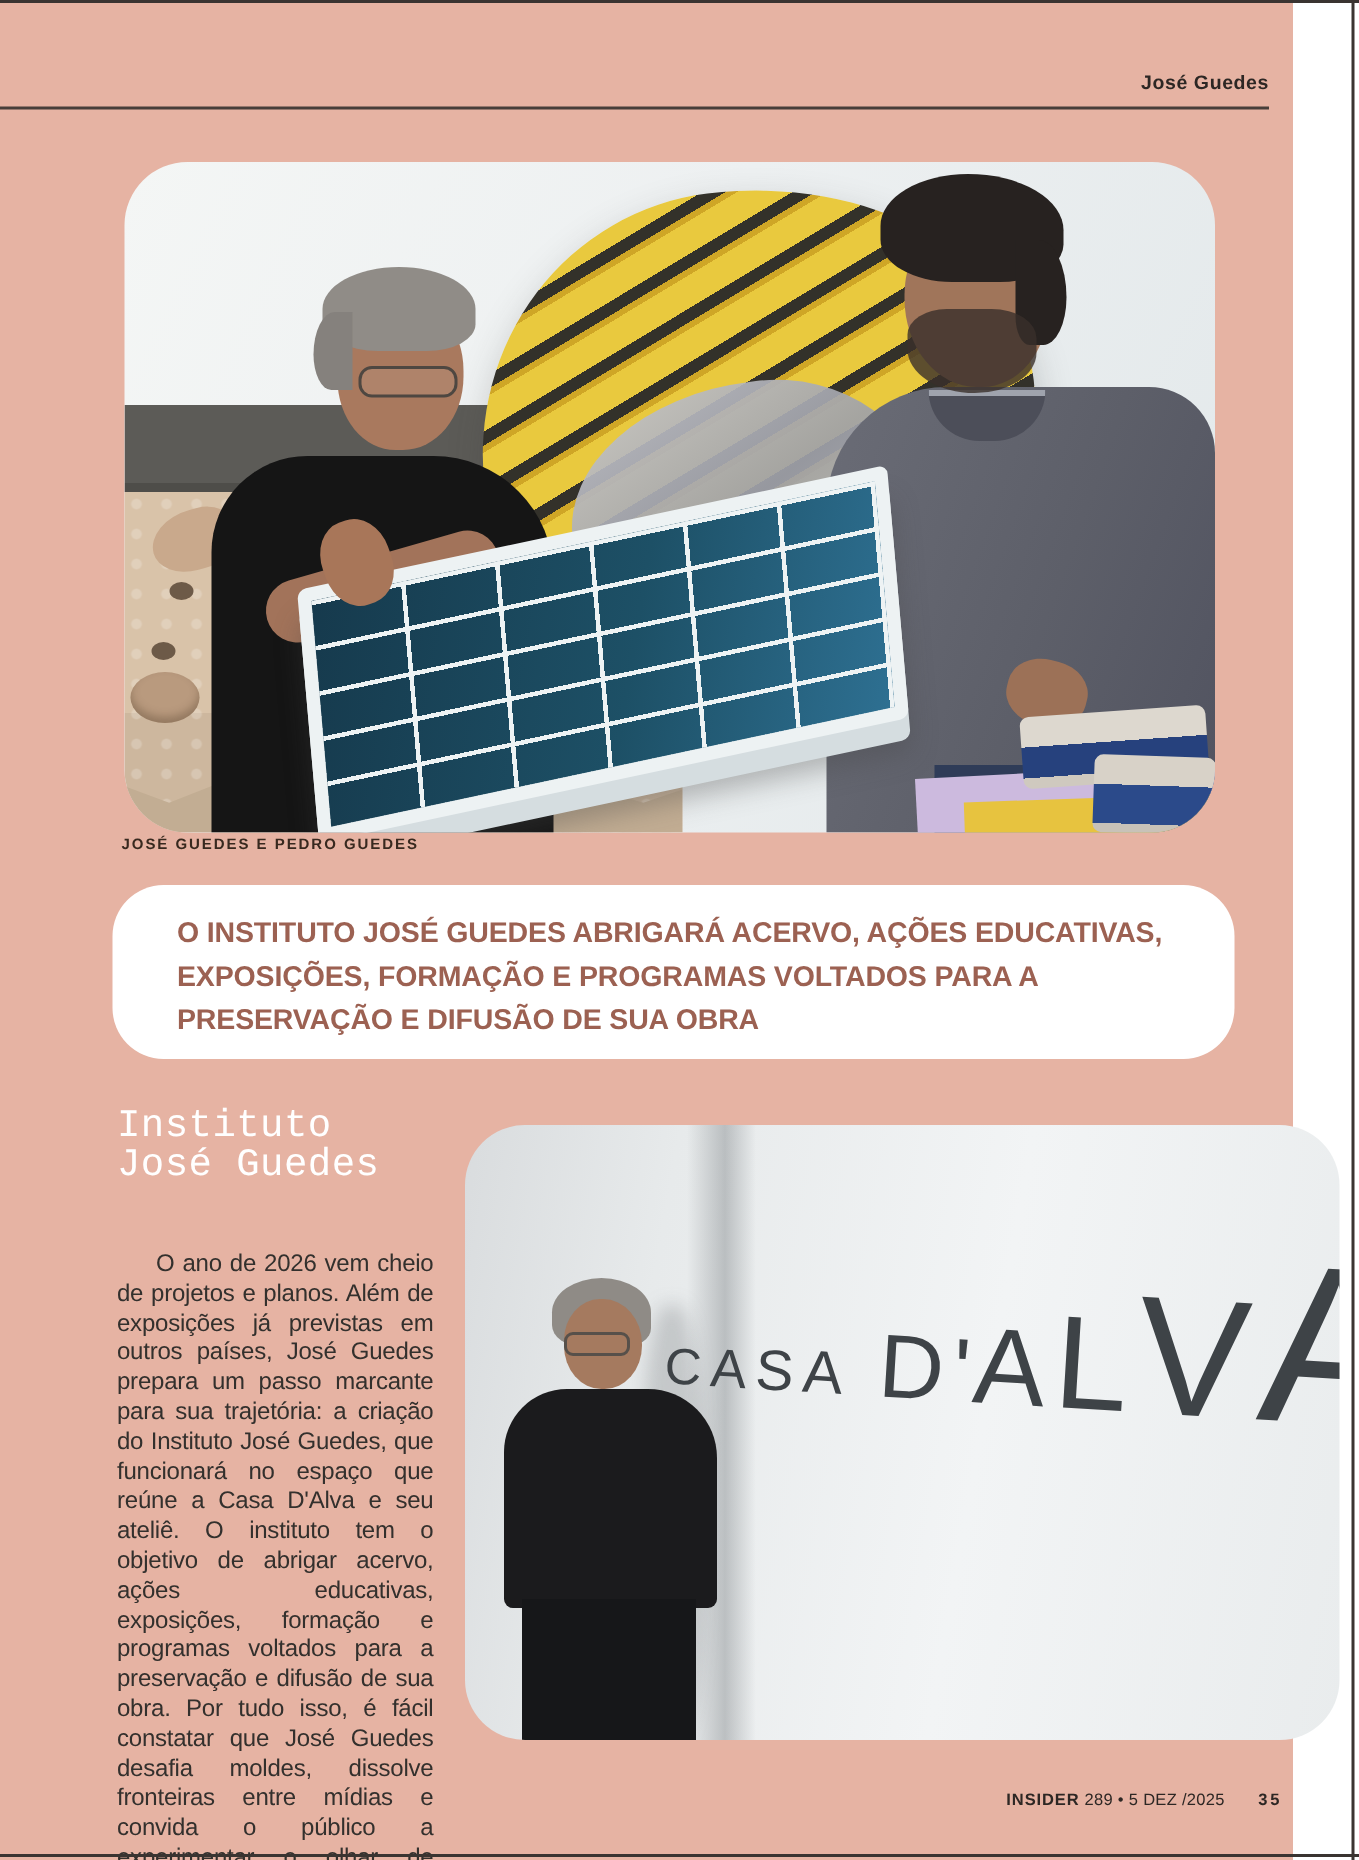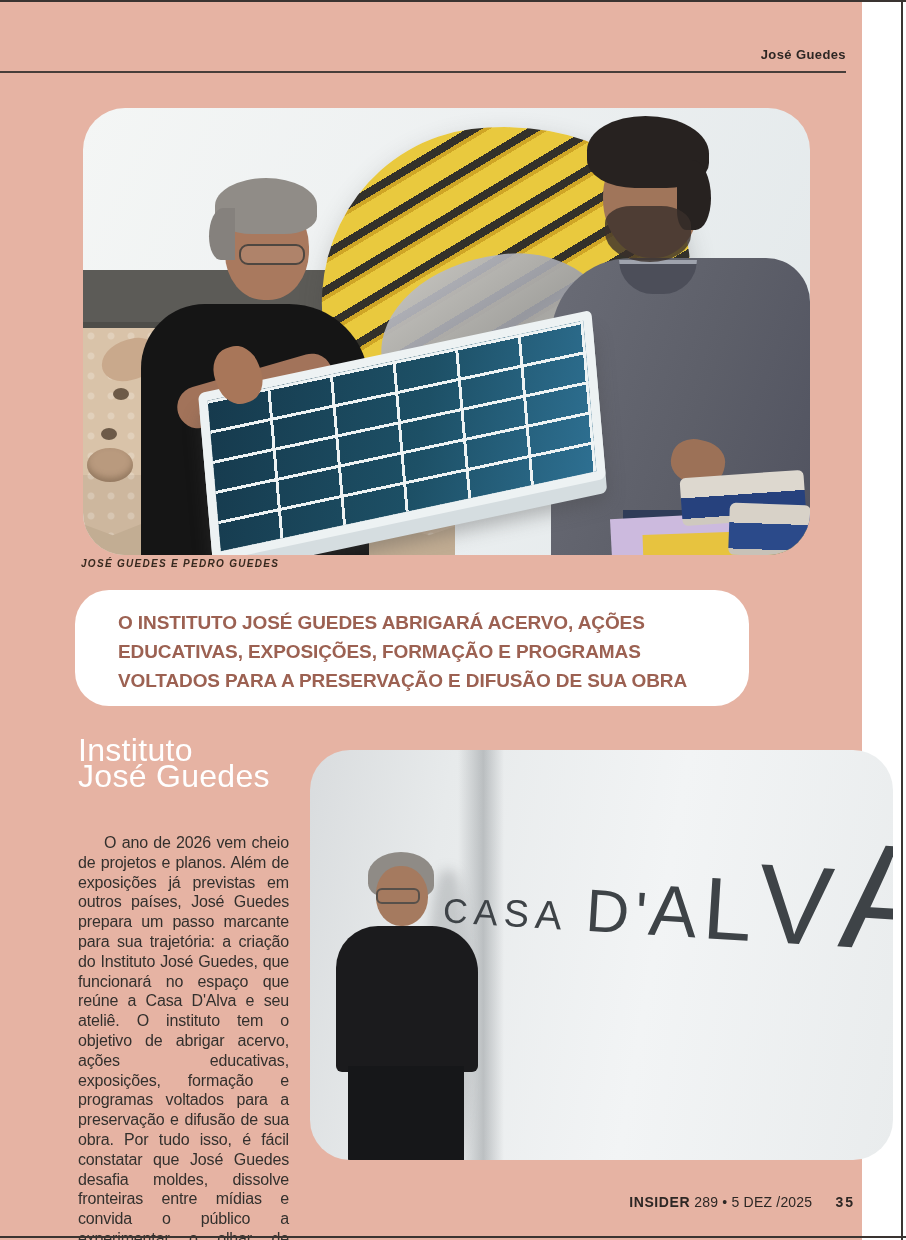--- a/index.html
+++ b/index.html
@@ -81,29 +81,29 @@
        linear-gradient(105deg,#163a4d 0%,#1d5066 55%,#2e7092 100%);}
 
   
   .sheet-lav{left:528px;top:406px;width:204px;height:44px;background:#ccbade;transform:rotate(-3deg);}
   .sheet-yel{left:560px;top:424px;width:172px;height:30px;background:#e7c33f;transform:rotate(-2deg);}
   .box1{left:598px;top:366px;width:124px;height:48px;border-radius:6px;transform:rotate(-4deg);
      background:linear-gradient(180deg,#ddd8cf 0 42%, #26417d 42% 85%, #cfc9bf 85%);}
   .box2{left:646px;top:396px;width:81px;height:52px;border-radius:6px;transform:rotate(2deg);
      background:linear-gradient(180deg,#d8d2c8 0 38%, #2b4a8a 38% 88%, #c8c2b8 88%);}
 
-  .photo-caption{left:81px;top:558px;font-size:10px;font-weight:700;letter-spacing:1.3px;color:#38291f;z-index:3;font-style:italic;}
-
-  
-  .quote-box{left:75px;top:590px;width:674px;height:116px;background:#ffffff;border-radius:34px;
+  .photo-caption{left:81px;top:558px;font-size:10px;font-weight:700;letter-spacing:1.3px;color:#38291f;z-index:3;}
+
+  
+  .quote-box{left:75px;top:590px;width:748px;height:116px;background:#ffffff;border-radius:34px;
      display:flex;align-items:center;box-sizing:border-box;padding:6px 36px 0 43px;z-index:2;}
   .quote-box p{margin:0;font-size:19px;line-height:29px;font-weight:700;color:#9C6152;letter-spacing:-0.1px;}
 
   
-  .article-title{left:78px;top:737px;color:#ffffff;font-weight:300;font-size:32px;line-height:26px;letter-spacing:.3px;}
+  .article-title{left:78px;top:737px;color:#ffffff;font-weight:300;font-size:26px;line-height:26px;letter-spacing:.3px;font-family:Liberation Mono, monospace;}
   .article-body{left:78px;top:833px;width:211px;}
   .article-body p{margin:0;font-size:16px;line-height:19.8px;color:#33302d;text-align:justify;text-indent:26px;letter-spacing:-0.15px;}
   .end-star{color:#5565BD;font-size:15px;font-weight:700;}
 
   
   .photo2{left:310px;top:750px;width:583px;height:410px;border-radius:40px;overflow:hidden;z-index:2;
      background:linear-gradient(100deg,#d9dcde 0%,#e7eaeb 22%,#f2f4f5 58%,#e9eced 100%);}
   .wall-shade{left:148px;top:0;width:46px;height:100%;
      background:linear-gradient(90deg,rgba(110,116,120,0) 0%,rgba(110,116,120,.38) 55%,rgba(110,116,120,0) 100%);}
   .m2-shadow{left:118px;top:120px;width:40px;height:290px;background:rgba(90,95,98,.25);border-radius:40%;filter:blur(6px);}
@@ -113,21 +113,21 @@
   .m2-body{left:26px;top:176px;width:142px;height:146px;background:#1b1b1d;border-radius:42px 46px 6px 6px;}
   .m2-pants{left:38px;top:316px;width:116px;height:94px;background:#161719;}
   .casa-text{left:130px;top:45px;width:520px;height:280px;display:flex;align-items:baseline;
      transform:rotate(3.5deg);transform-origin:0 60%;color:#3e4347;font-weight:400;white-space:nowrap;}
   .casa-text span{display:inline-block;margin-right:6px;line-height:1;}
   .cl0{font-size:34px;}.cl1{font-size:36px;}.cl2{font-size:38px;}.cl3{font-size:40px;}
   .cl4{font-size:60px;margin-left:18px;}.cl5{font-size:60px;margin-right:2px !important;}
   .cl6{font-size:72px;}.cl7{font-size:88px;}.cl8{font-size:112px;}.cl9{font-size:150px;margin-right:0 !important;}
 
   
-  .footer{top:1194px;right:51px;font-size:14px;color:#2d2724;letter-spacing:.2px;z-index:3;}
+  .footer{top:1194px;right:51px;font-size:11px;color:#2d2724;letter-spacing:.2px;z-index:3;}
   .footer .mag{font-weight:700;letter-spacing:.6px;}
   .footer .pageno{font-weight:700;margin-left:19px;letter-spacing:2px;}
 </style>
 </head>
 <body>
 
 <div>
 
   <div class="abs pink-bg"></div>
   <div class="abs edge-top"></div>

